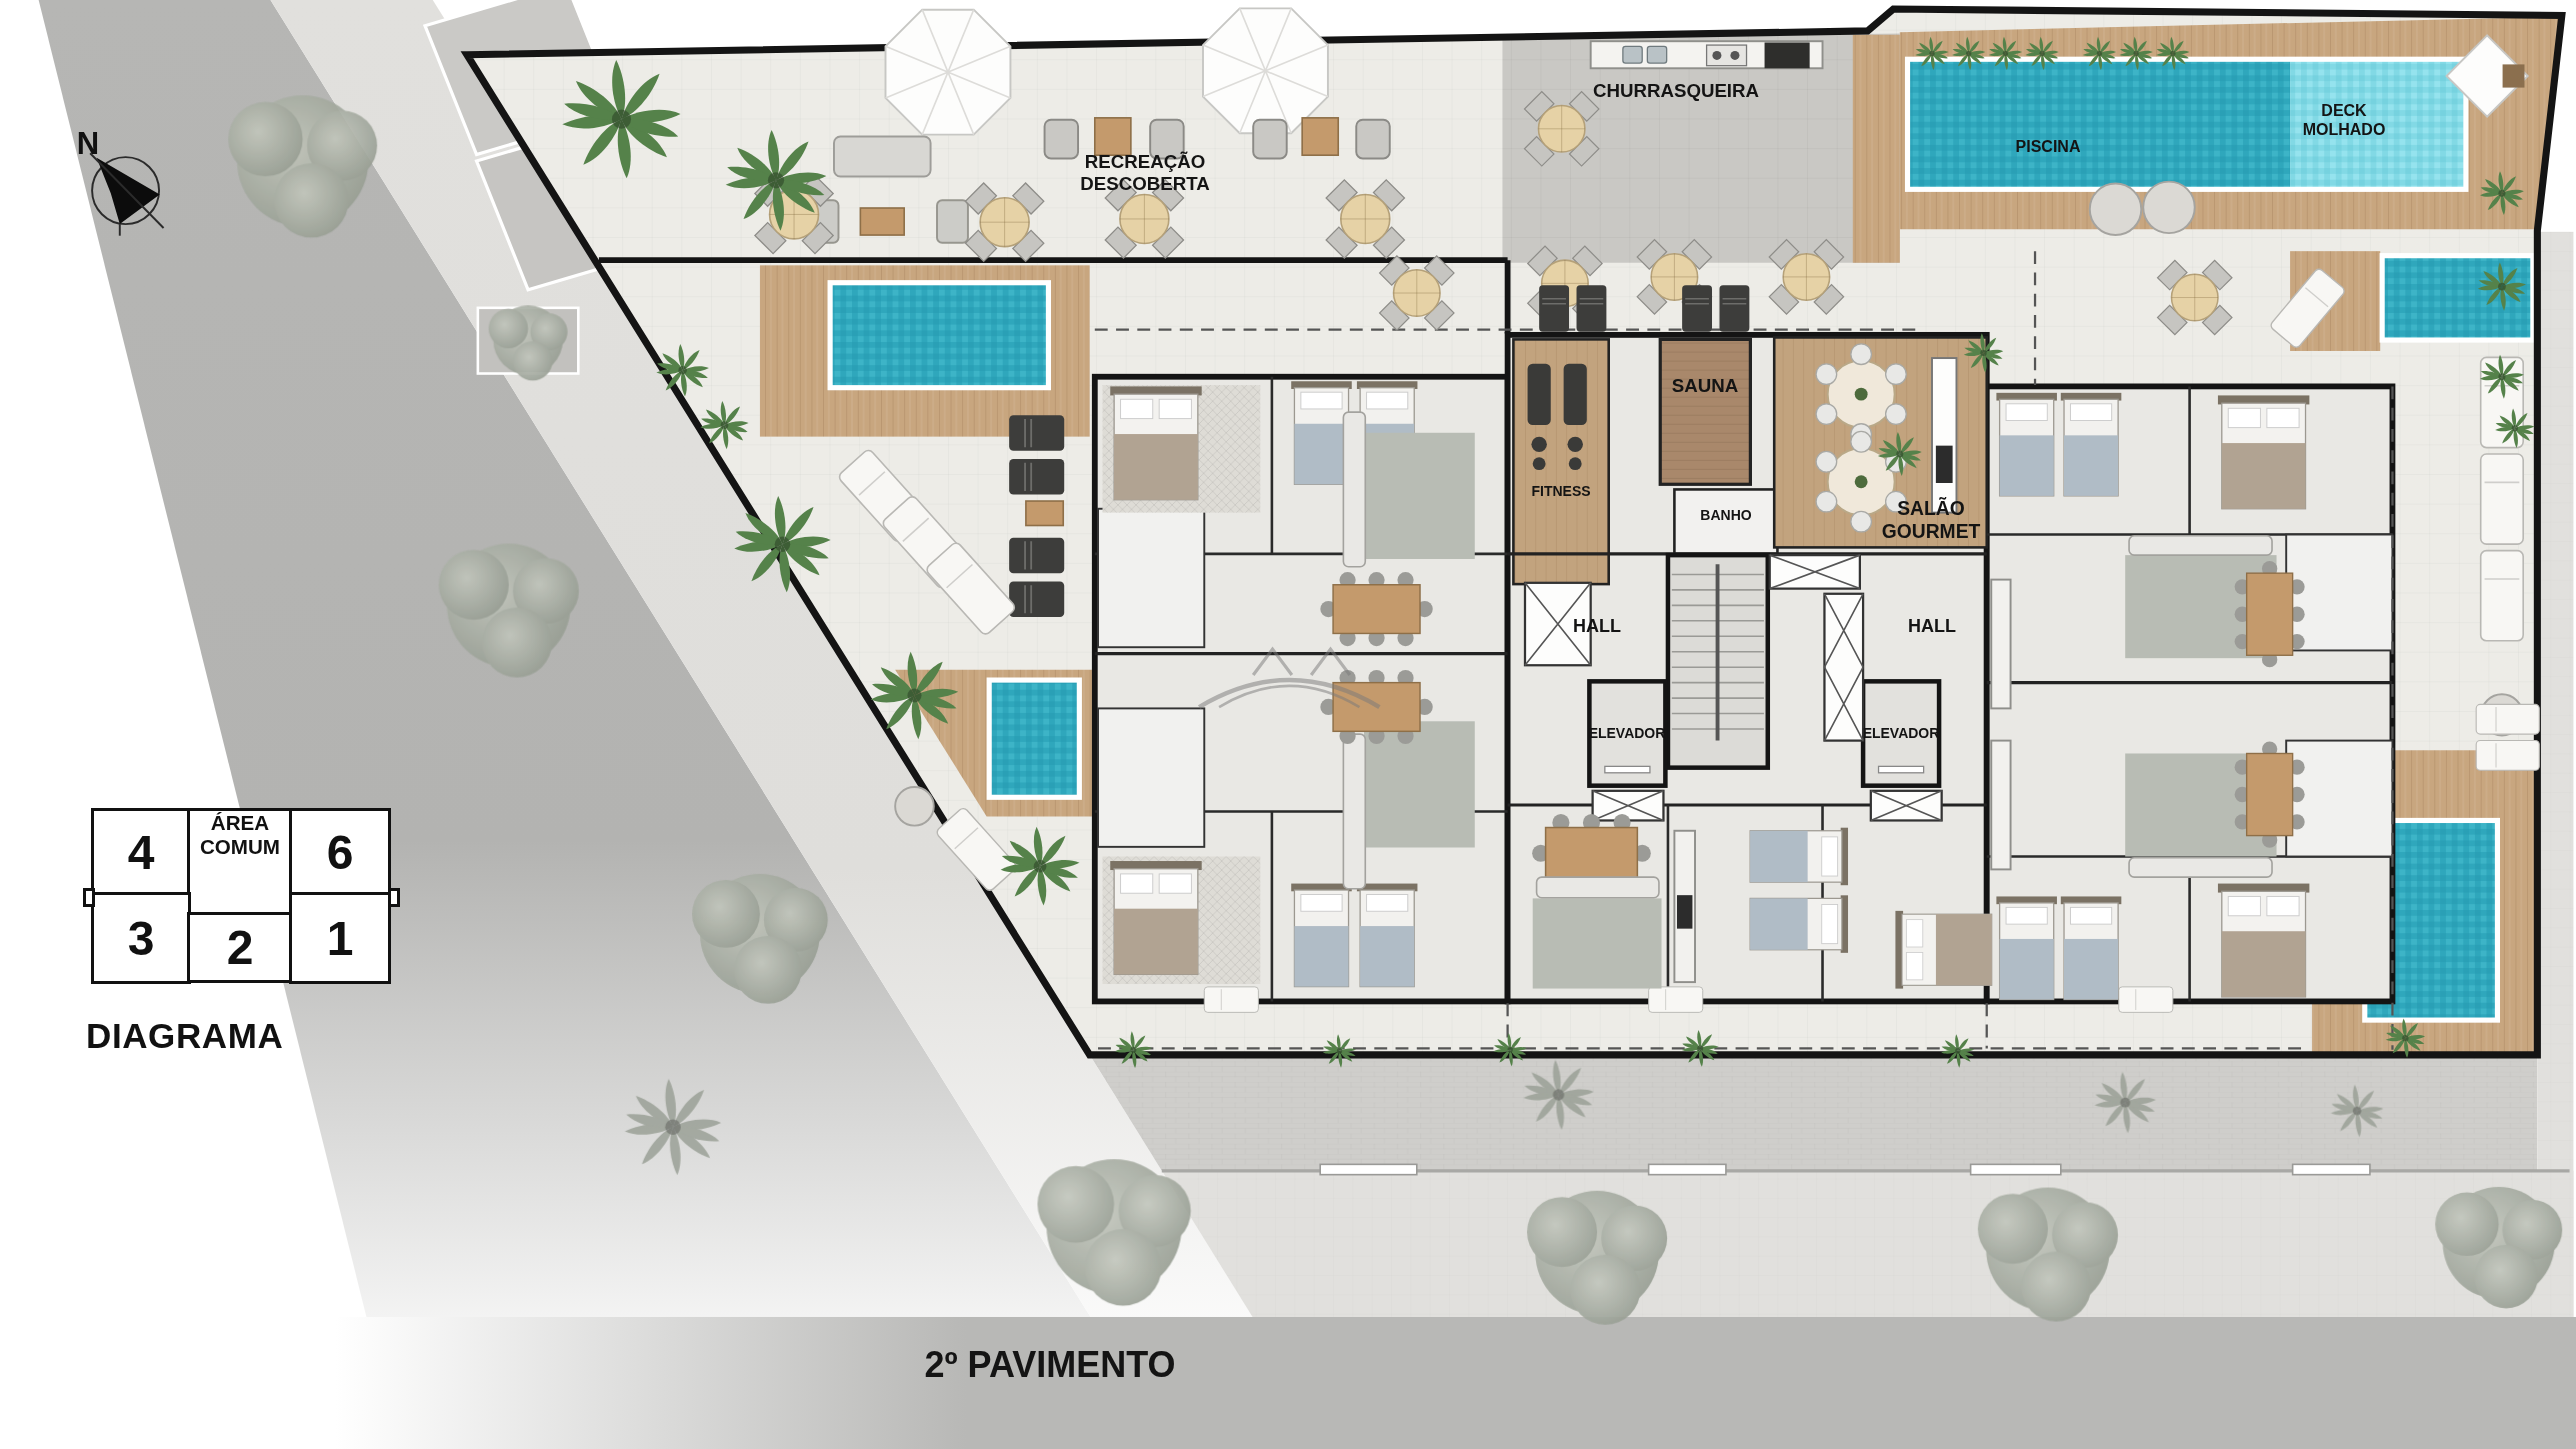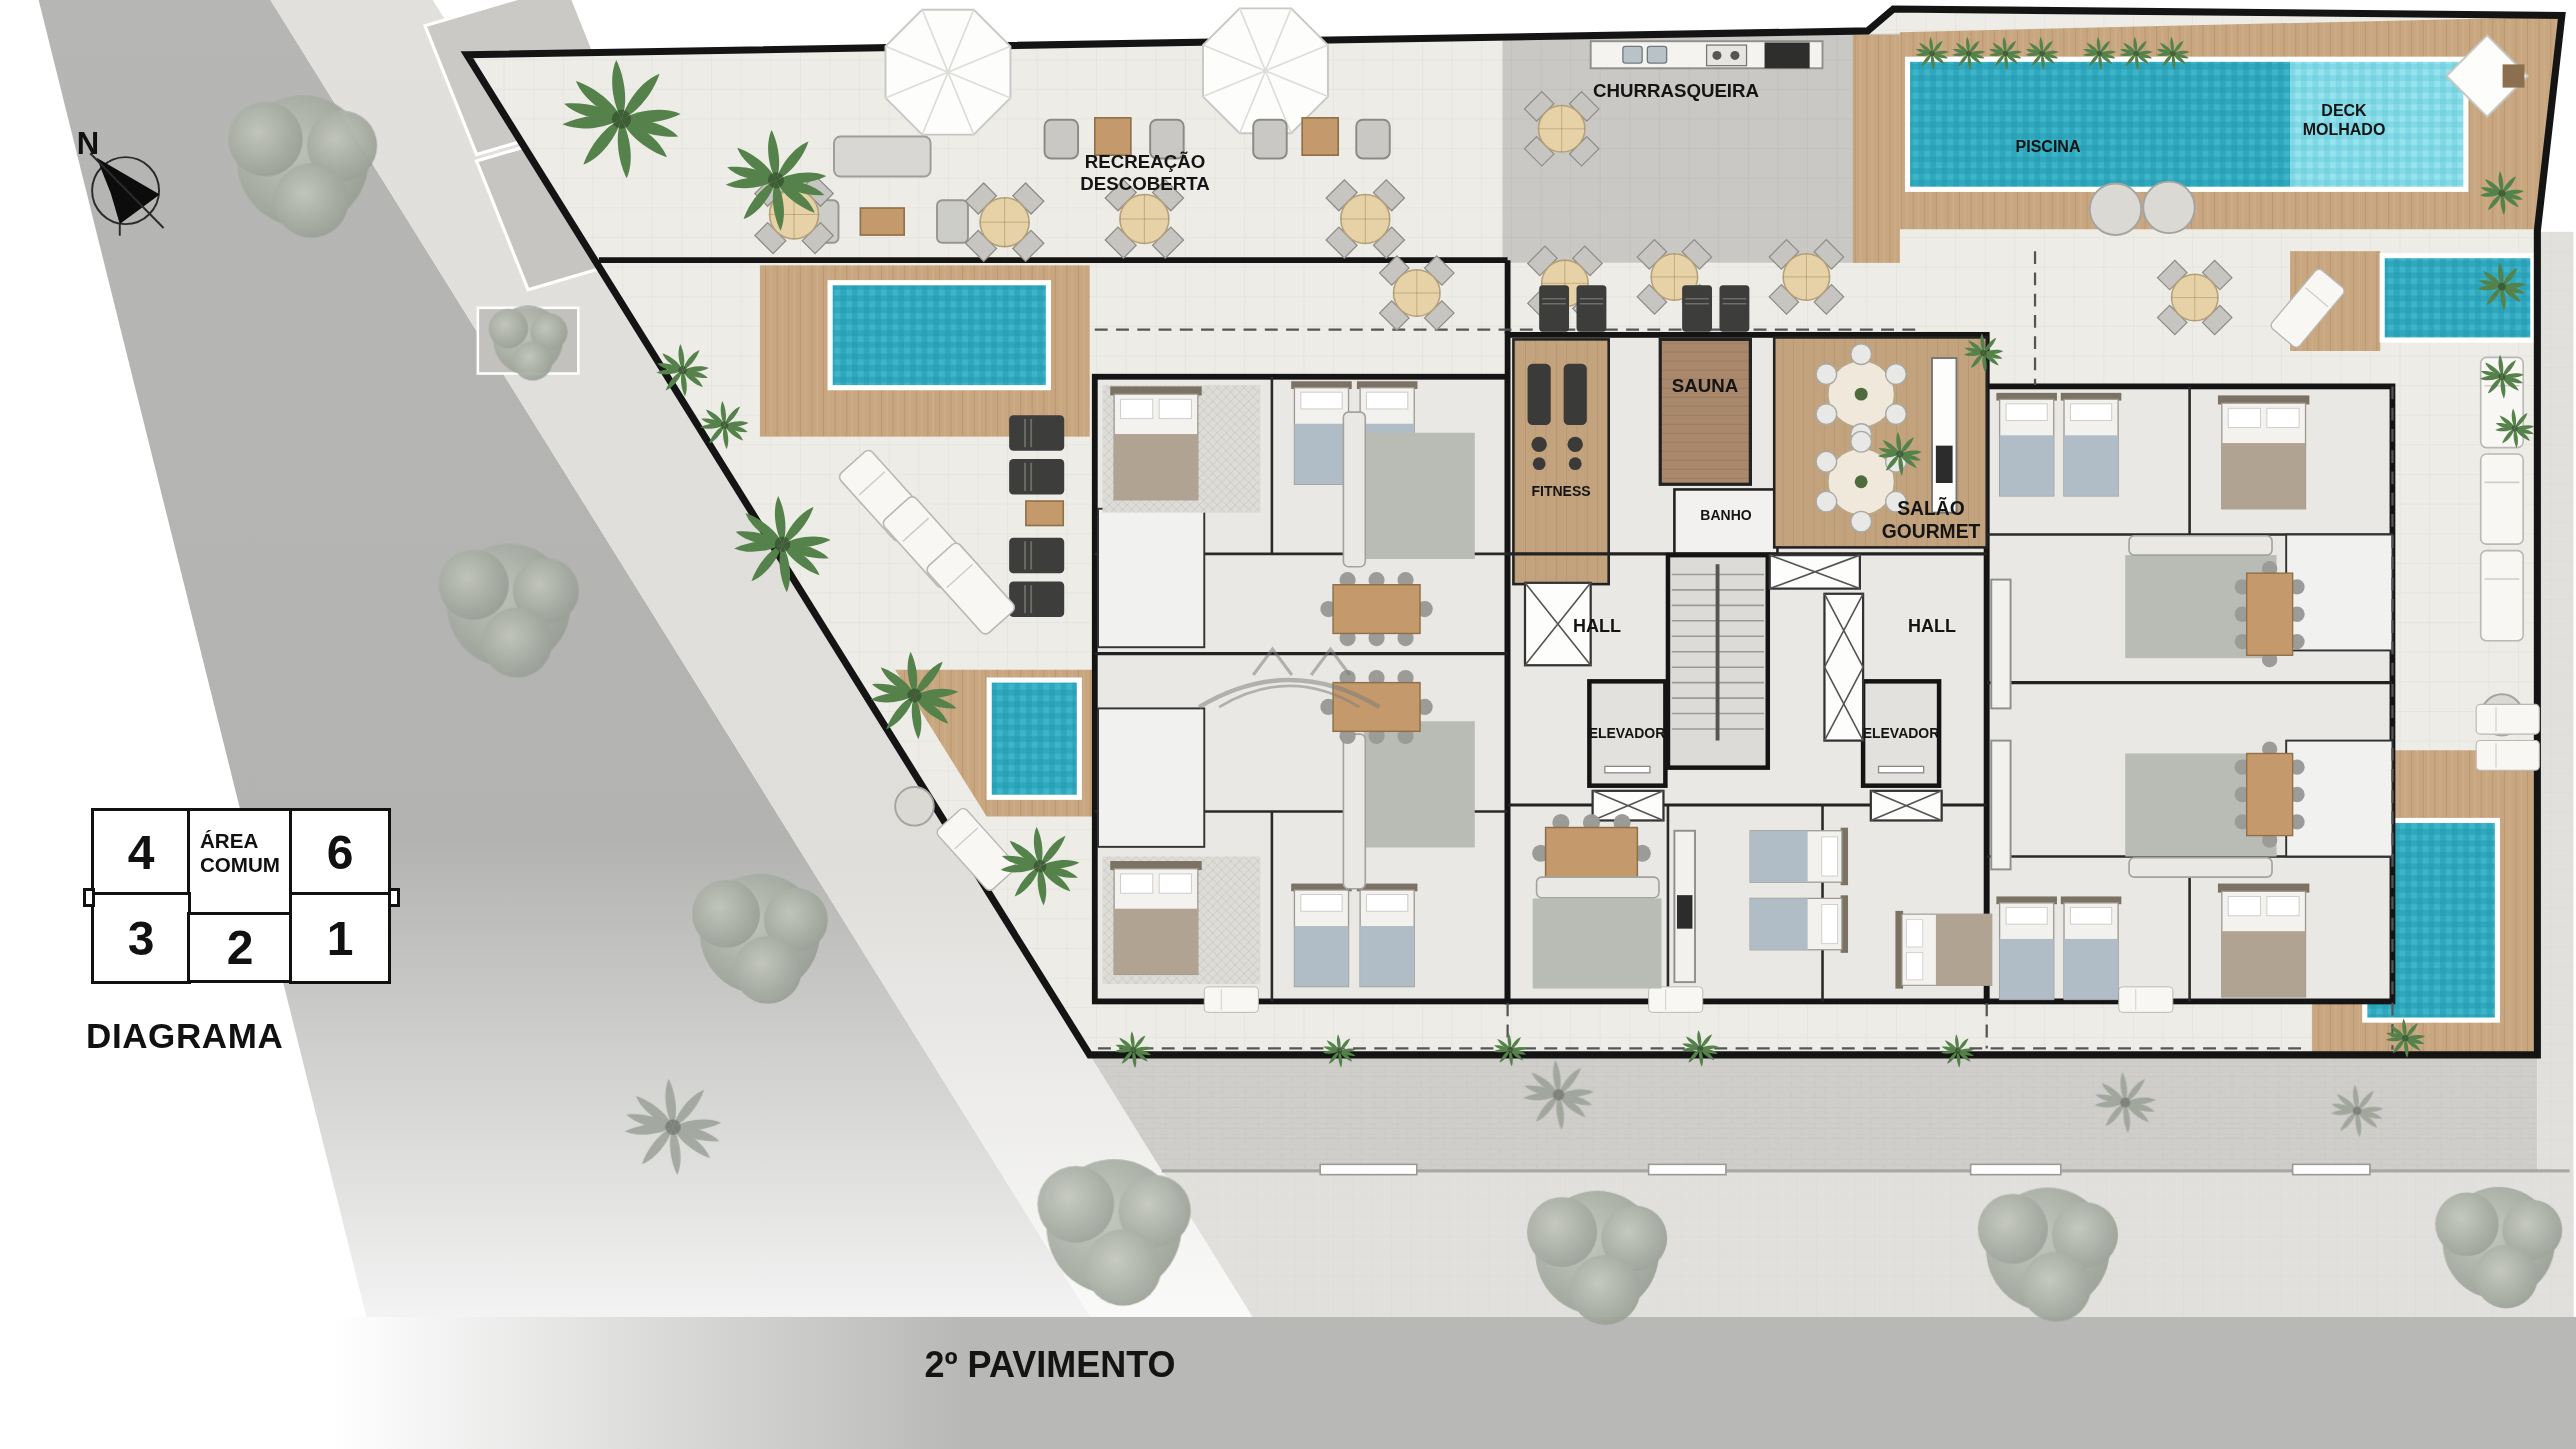--- a/index.html
+++ b/index.html
@@ -7,21 +7,21 @@
          font-family:"Liberation Sans",sans-serif;}
   .stage svg{position:absolute;left:0;top:0;}
   .lbl{position:absolute;transform:translate(-50%,-50%);text-align:center;
        font-weight:bold;color:#141414;white-space:nowrap;line-height:1.15;}
   .lbl.two{line-height:1.2;}
   
   .legend{position:absolute;left:91px;top:808px;width:301px;height:176px;}
   .lcell{position:absolute;background:#fff;border:3.9px solid #111;box-sizing:border-box;
          display:flex;align-items:center;justify-content:center;font-weight:bold;color:#111;}
   .lnum{font-size:48px;}
-  .lcomum{font-size:20.6px;line-height:1.15;text-align:left;align-items:flex-start;padding-top:18px;}
+  .lcomum{font-size:20.6px;line-height:1.15;text-align:center;align-items:flex-start;}
   .notch{position:absolute;width:11.6px;height:19.3px;background:#fff;border:3.2px solid #111;box-sizing:border-box;}
   .diagrama{position:absolute;left:86px;top:1016px;font-weight:bold;font-size:35px;color:#111;letter-spacing:0.6px;}
   
   .wm{position:absolute;left:1289px;top:741px;transform:translate(-50%,-50%);
       text-align:center;color:#6f6f6f;opacity:.55;}
   .wm .l1{font-family:"Liberation Serif",serif;font-weight:bold;font-size:33px;letter-spacing:6.4px;}
   .wm .l2{font-family:"Liberation Serif",serif;font-weight:bold;font-size:27px;letter-spacing:5.2px;}
   .wm .l3{font-family:"Liberation Serif",serif;font-style:italic;font-size:26px;margin-top:1.3px;}
   .north{position:absolute;left:88px;top:144px;transform:translate(-50%,-50%);
          font-size:31px;font-weight:bold;color:#111;}

